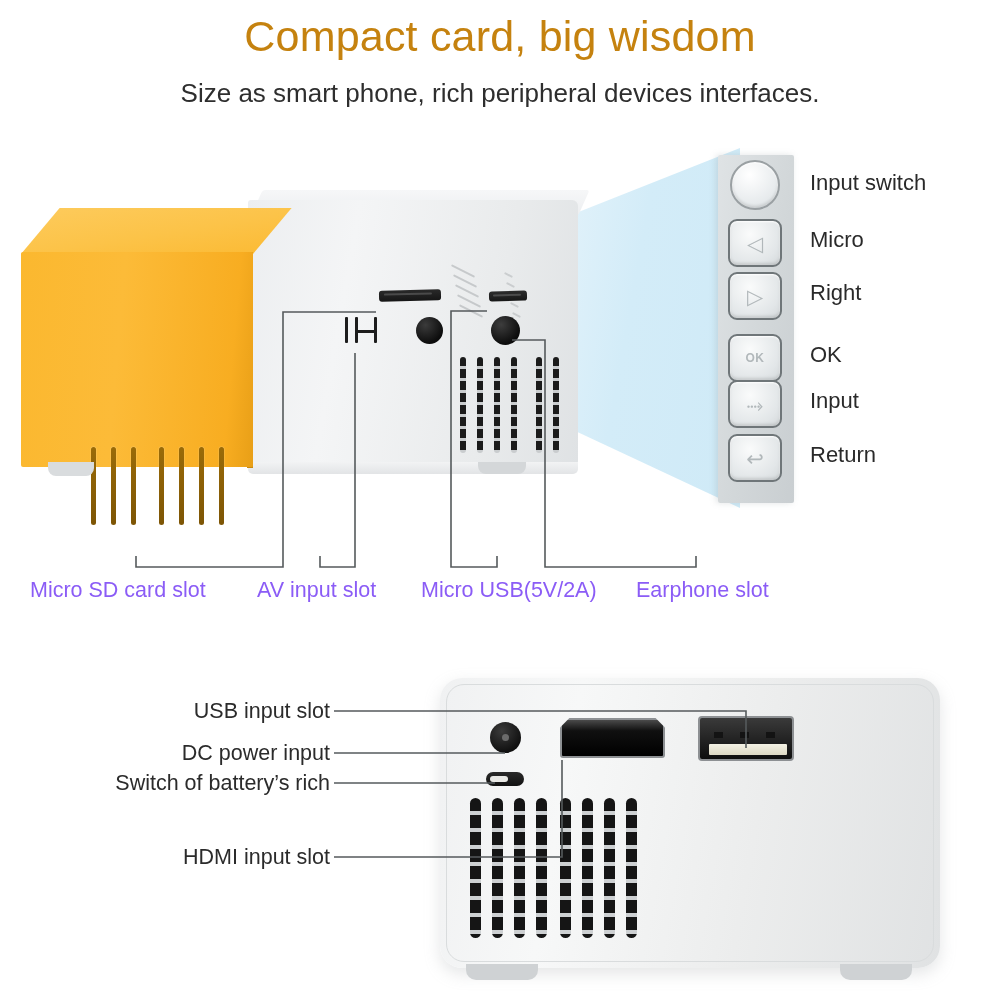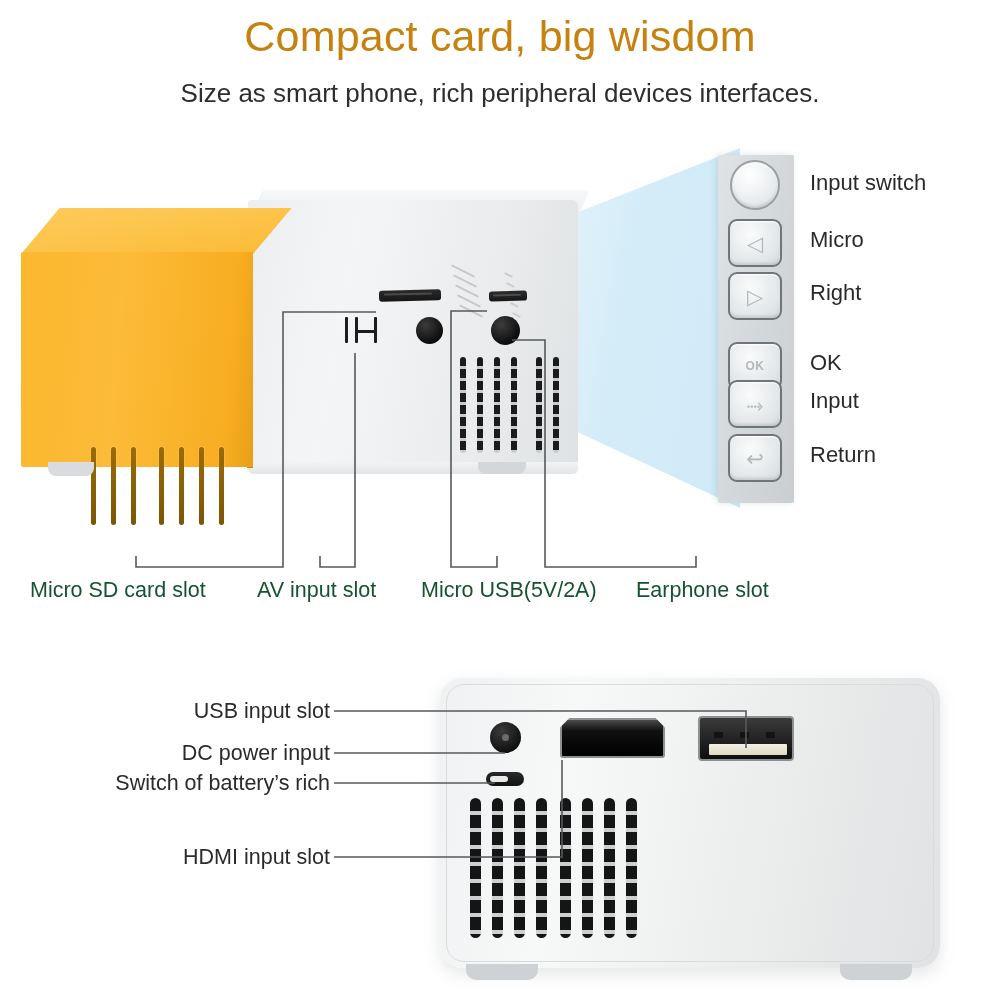--- a/index.html
+++ b/index.html
@@ -164,21 +164,21 @@
   .btn-label {
     position:absolute; left:92px; top:12px;
     font-size:22px; color:#2a2a2a; white-space:nowrap;
   }
 
   
   #leads-top { position:absolute; left:0; top:0; width:1000px; height:1000px; pointer-events:none; }
 
   
   .lbl-bottom {
-    position:absolute; font-size:21.5px; color:#14532d; white-space:nowrap;
+    position:absolute; font-size:21.5px; color:#8b5cf6; white-space:nowrap;
   }
 
   
   #stage-bot { position:absolute; left:0; top:650px; width:1000px; height:350px; }
 
   .back-case {
     position:absolute; left:440px; top:28px; width:500px; height:290px;
     background:linear-gradient(100deg,#f0f1f2 0%,#f7f8f8 26%,#eceded 62%,#e0e2e3 100%);
     border-radius:22px;
     box-shadow:0 6px 16px rgba(160,165,170,.28);
@@ -314,21 +314,21 @@
   <div class="btn-label">Micro</div>
 </div>
 
 <div class="btn-row" style="top:268px;">
   <div class="btn-key">
     <span class="btn-glyph">▷</span>
   </div>
   <div class="btn-label">Right</div>
 </div>
 
-<div class="btn-row" style="top:338px;">
+<div class="btn-row" style="top:330px;">
   <div class="btn-key">
     <span class="btn-glyph small">OK</span>
   </div>
   <div class="btn-label">OK</div>
 </div>
 
 <div class="btn-row" style="top:376px;">
   <div class="btn-key">
     <span class="btn-glyph">⤑</span>
   </div>

